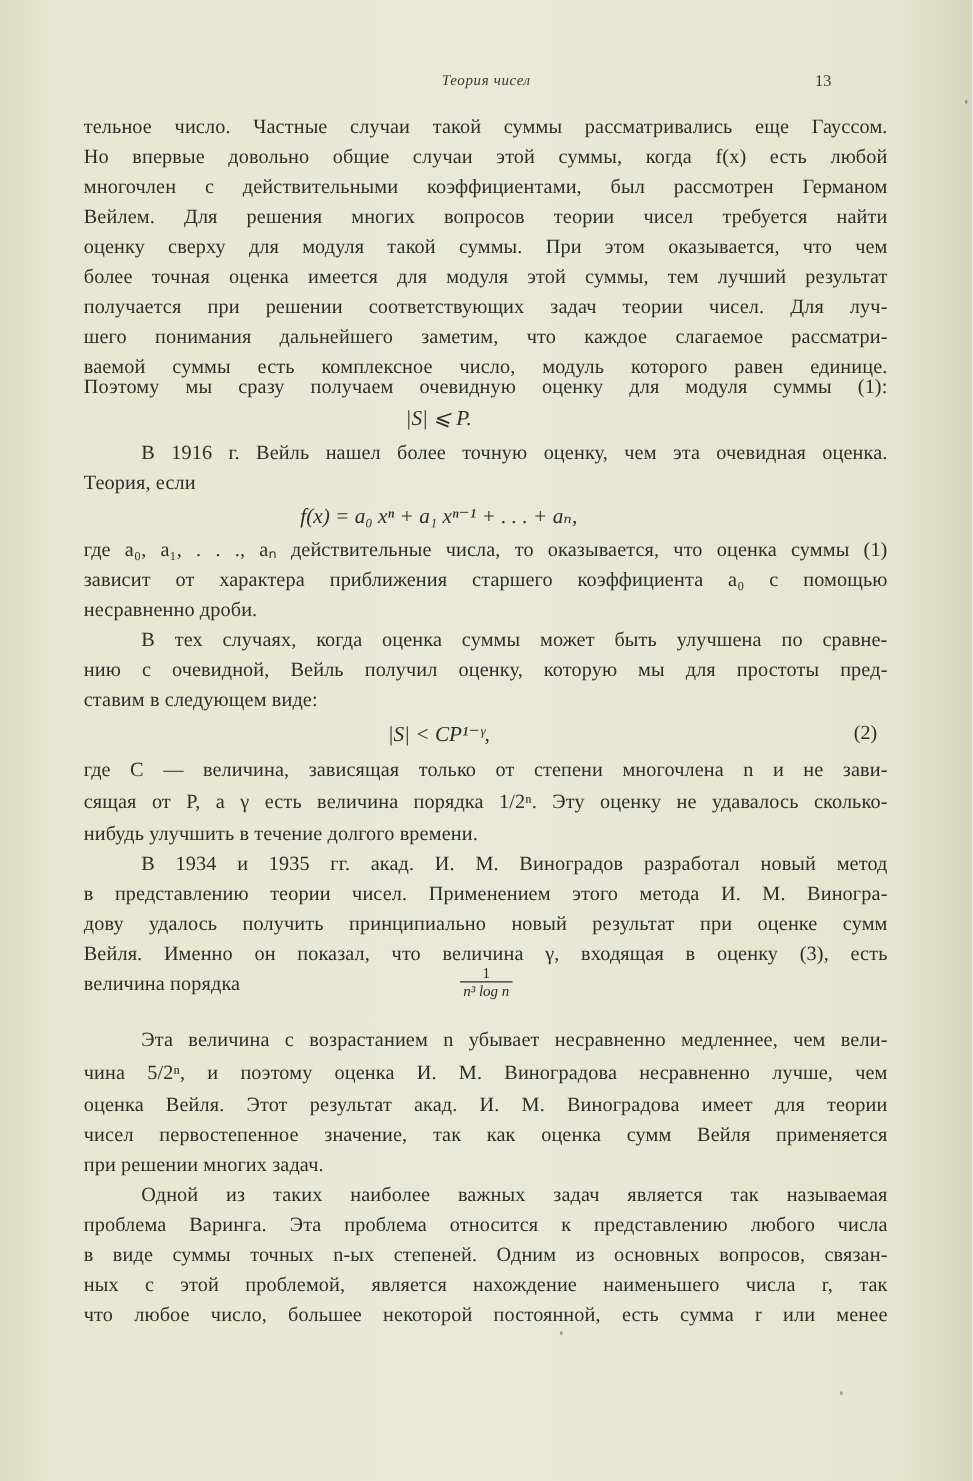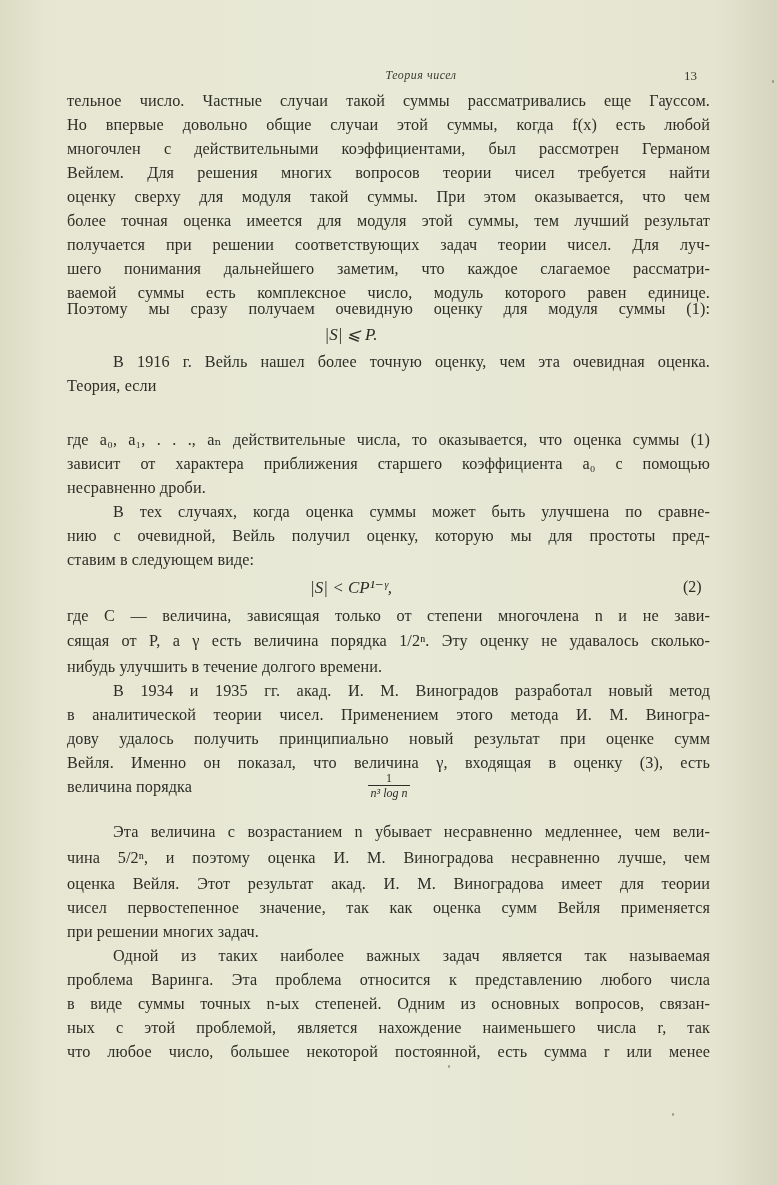--- a/index.html
+++ b/index.html
@@ -5,34 +5,34 @@
   html, body { margin:0; padding:0; }
   body {
     width:778px; height:1185px; overflow:hidden;
     background: linear-gradient(90deg, #dcdcc4 0%, #e6e6d2 6%, #e9e9d8 50%, #e4e4d0 92%, #d6d6bf 100%);
     font-family: "Liberation Serif", "DejaVu Serif", serif;
     color:#2b2b26;
     position:relative;
   }
   .page { position:absolute; left:0; top:0; width:778px; height:1185px; }
   .running-head {
-    position:absolute; top:68px; left:0; width:716px; height:20px;margin-left:32px;
+    position:absolute; top:57px; left:0; width:716px; height:20px;
   }
   .rh-title {
     position:absolute; left:0; width:778px; text-align:center;
     font-style:italic; font-size:12px; letter-spacing:0.5px; color:#3a3a33;
   }
   .rh-page {
     position:absolute; left:652px; top:0; font-size:13px; color:#3a3a33;
   }
   .line {
     position:absolute; left:67px; width:643px;
     font-size:16.2px; line-height:20px; white-space:nowrap;
     text-align:justify; text-align-last:justify;
-    letter-spacing:0.1px; color:#2e2e28;
+    letter-spacing:0.1px; color:#2e2e28;font-family:Liberation Serif, serif;
   }
   .line.last { text-align-last:left; }
   .line.indent { left:113px; width:597px; }
   .formula {
     position:absolute; left:0; width:702px; text-align:center;
     font-size:17px; line-height:22px; color:#2e2e28;
   }
   .formula i { font-style:italic; }
   .eqnum { position:absolute; left:683px; font-size:16px; }
   .frac {
@@ -68,20 +68,23 @@
 
   <div class="formula" style="top:324px">
     <i>|S| ⩽ P.</i>
   </div>
 
   <div>
     <div class="line indent" style="top:352px">В 1916 г. Вейль нашел более точную оценку, чем эта очевидная оценка.</div>
     <div class="line last" style="top:376px">Теория, если</div>
   </div>
 
+  <div class="formula" style="top:402px">
+    <i>f(x) = a₀ xⁿ + a₁ xⁿ⁻¹ + . . . + aₙ,</i>
+  </div>
 
   <div>
     <div class="line" style="top:430px">где a₀, a₁, . . ., aₙ действительные числа, то оказывается, что оценка суммы (1)</div>
     <div class="line" style="top:454px">зависит от характера приближения старшего коэффициента a₀ с помощью</div>
     <div class="line last" style="top:478px">несравненно дроби.</div>
   </div>
 
   <div>
     <div class="line indent" style="top:502px">В тех случаях, когда оценка суммы может быть улучшена по сравне-</div>
     <div class="line" style="top:526px">нию с очевидной, Вейль получил оценку, которую мы для простоты пред-</div>
@@ -94,21 +97,21 @@
   <span class="eqnum" style="top:578px">(2)</span>
 
   <div>
     <div class="line" style="top:606px">где C — величина, зависящая только от степени многочлена n и не зави-</div>
     <div class="line" style="top:631px">сящая от P, а γ есть величина порядка 1/2ⁿ. Эту оценку не удавалось сколько-</div>
     <div class="line last" style="top:657px">нибудь улучшить в течение долгого времени.</div>
   </div>
 
   <div>
     <div class="line indent" style="top:681px">В 1934 и 1935 гг. акад. И. М. Виноградов разработал новый метод</div>
-    <div class="line" style="top:705px">в аналитической теории чисел. Применением этого метода И. М. Виногра-</div>
+    <div class="line" style="top:705px">в представлению теории чисел. Применением этого метода И. М. Виногра-</div>
     <div class="line" style="top:729px">дову удалось получить принципиально новый результат при оценке сумм</div>
     <div class="line" style="top:753px">Вейля. Именно он показал, что величина γ, входящая в оценку (3), есть</div>
     <div class="line last" style="top:777px">величина порядка</div>
   </div>
 
   <div class="frac" style="top:771px">
     <span class="num">1</span>
     <span class="den">n³ log n</span>
   </div>
 

